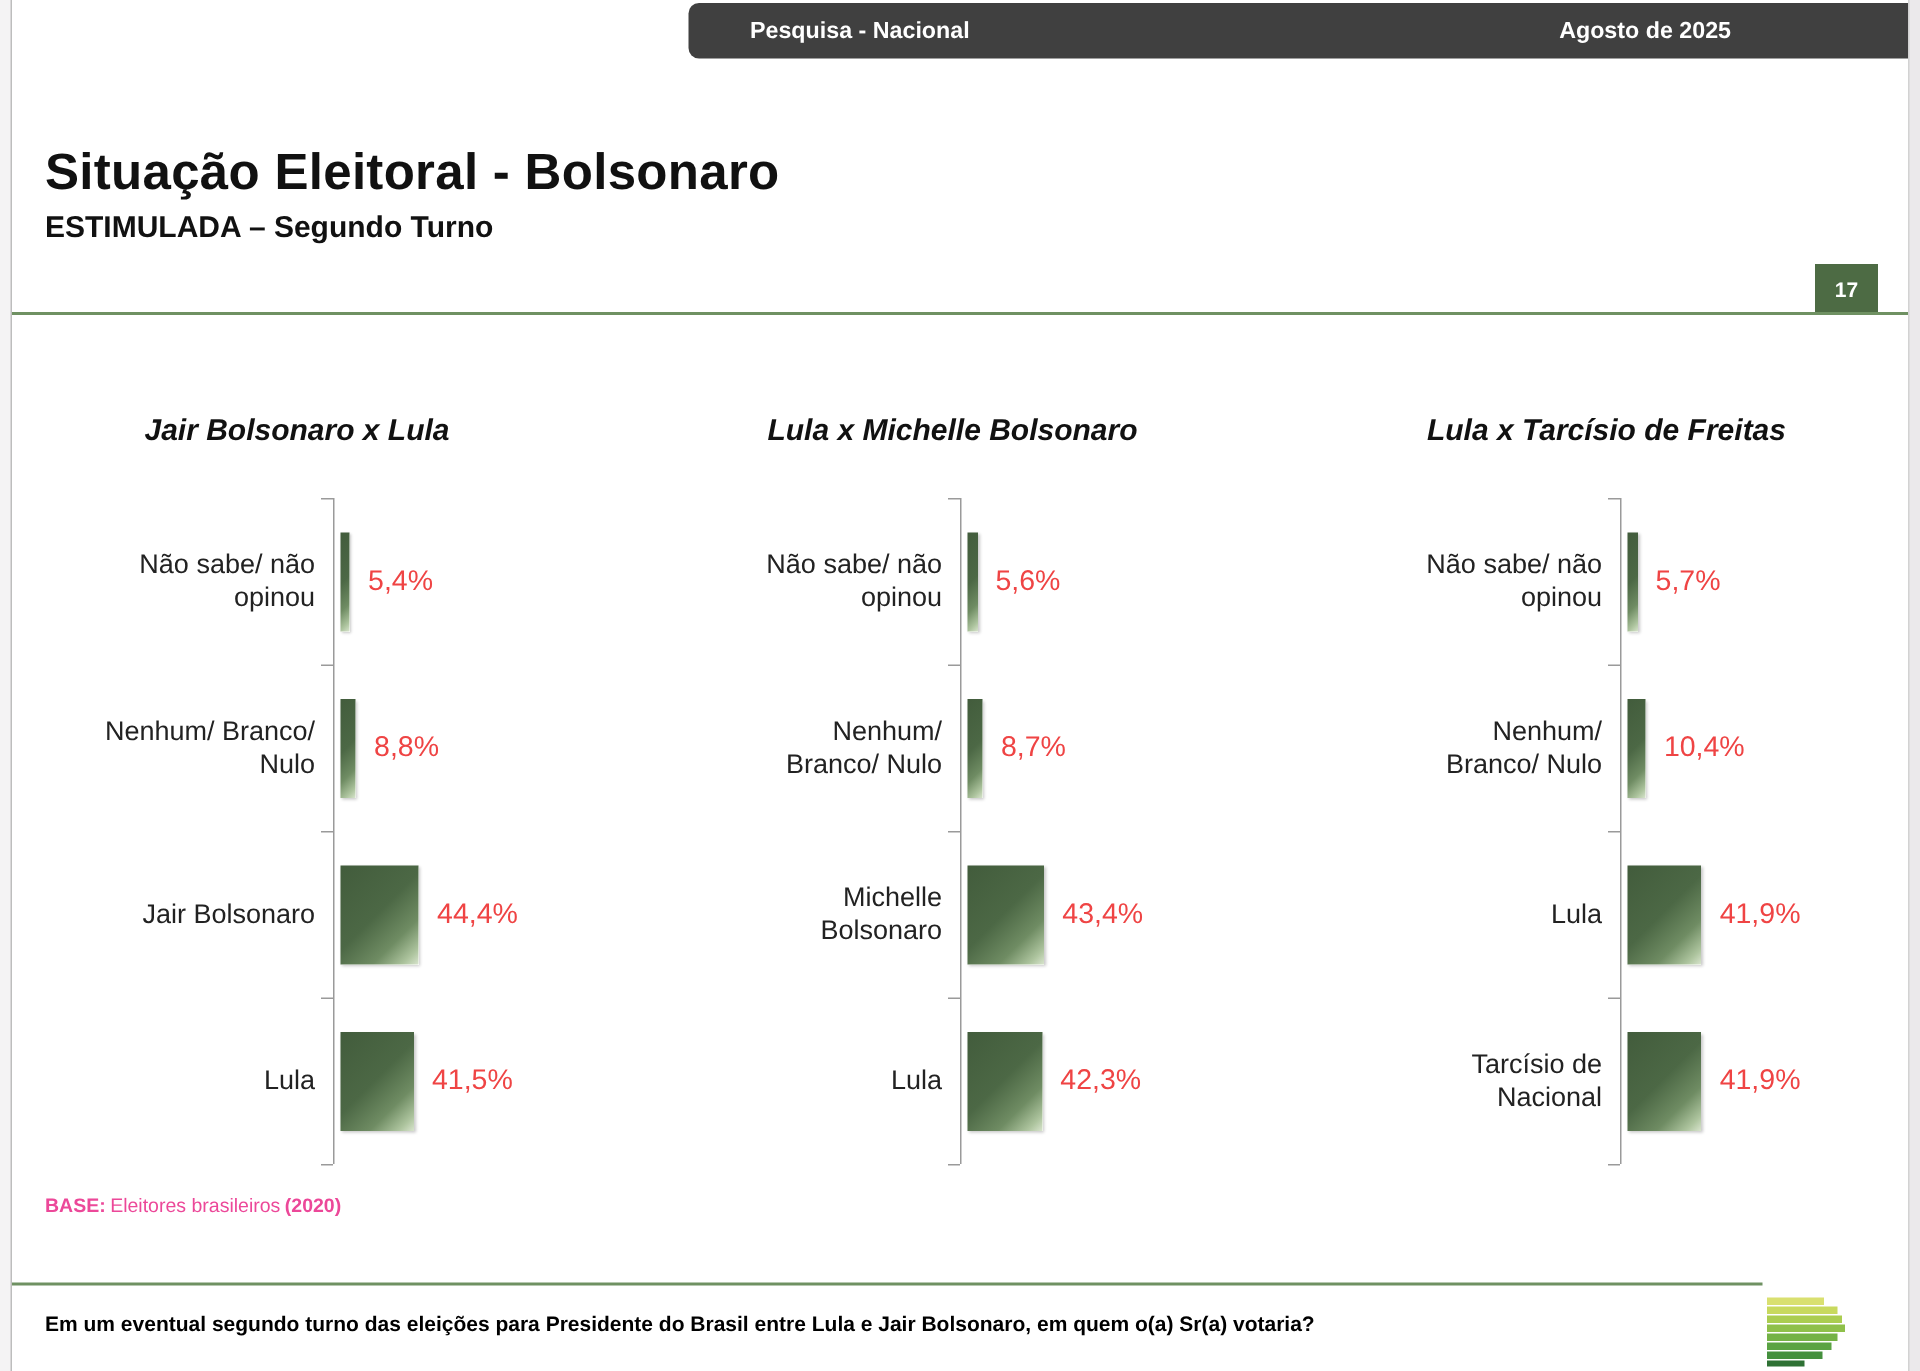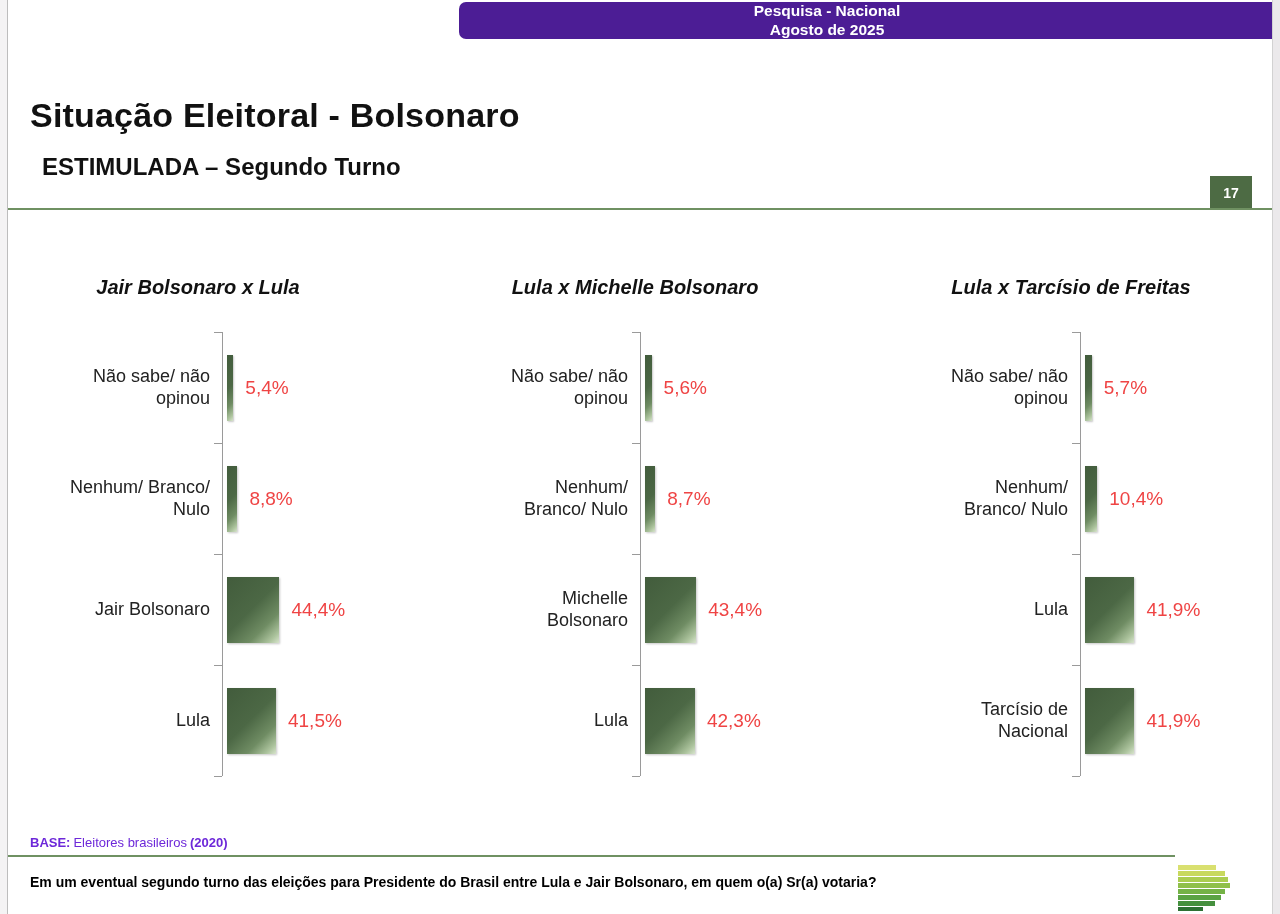--- a/index.html
+++ b/index.html
@@ -1,46 +1,46 @@
 <!DOCTYPE html>
 <html><head>
 <meta charset="utf-8">
 <style>
   html,body{margin:0;padding:0;background:#e9e8ea;}
   .stage{position:relative;width:1280px;height:914px;background:#ffffff;overflow:hidden;
          font-family:"Liberation Sans",sans-serif;color:#1a1a1a;}
   .edge-left{position:absolute;left:0;top:0;width:7px;height:914px;background:#f4f3f4;border-right:1px solid #bdbdbd;}
   .edge-right{position:absolute;left:1272px;top:0;width:8px;height:914px;background:#ebe9eb;border-left:1px solid #d2d2d2;}
 
-  .header-bar{position:absolute;left:459px;right:8px;top:2px;height:37px;background:#4c1d95;
+  .header-bar{position:absolute;left:459px;right:8px;top:2px;height:37px;background:#404040;
               border-radius:7px 0 0 7px;display:flex;align-items:center;justify-content:space-between;
-              padding:0 118px 0 41px;box-sizing:border-box;color:#fff;font-weight:700;font-size:15.5px;flex-direction:column;}
+              padding:0 118px 0 41px;box-sizing:border-box;color:#fff;font-weight:700;font-size:15.5px;}
 
   .page-title{position:absolute;left:30px;top:96px;margin:0;font-size:34px;font-weight:700;color:#111;letter-spacing:.2px;}
-  .page-subtitle{position:absolute;left:30px;top:141px;margin:12px;font-size:24px;font-weight:700;color:#111;}
+  .page-subtitle{position:absolute;left:30px;top:141px;margin:0;font-size:20px;font-weight:700;color:#111;}
 
   .pagenum{position:absolute;left:1210px;top:176px;width:42px;height:33px;background:#4d6b44;color:#fff;
            font-weight:700;font-size:14px;display:flex;align-items:center;justify-content:center;}
   .rule-top{position:absolute;left:8px;top:208px;width:1264px;height:2px;background:#6f9162;}
 
   .chart{position:absolute;top:276px;width:392px;height:520px;}
   #chart0{left:30px;} #chart1{left:448px;} #chart2{left:888px;}
   .chart-title{height:26px;text-align:center;font-style:italic;font-weight:700;font-size:20px;color:#111;}
   #chart0 .chart-title{padding-right:56px;} #chart1 .chart-title{padding-right:18px;} #chart2 .chart-title{padding-right:26px;}
   .plot{position:absolute;left:0;top:56px;width:392px;height:444px;}
   .axis{position:absolute;left:192px;top:0;width:1px;height:444px;background:#9a9a9a;}
   .tick{position:absolute;left:184px;width:8px;height:1px;background:#9a9a9a;}
   .crow{display:flex;align-items:center;height:111px;}
   .cat-label{width:180px;margin-right:17px;text-align:right;font-size:18px;line-height:1.22;color:#222;white-space:pre-line;}
   .bar{height:66px;flex:0 0 auto;
        background:linear-gradient(135deg,#425c3c 0%,#4c6845 48%,#6f8c63 74%,#adc49e 91%,#d8e4cd 100%);
        box-shadow:1px 1px 2px rgba(0,0,0,.22);}
   .val-label{margin-left:12px;font-size:19px;color:#ef4444;}
 
-  .base-note{position:absolute;left:30px;top:835px;font-size:13px;color:#6d28d9;}
+  .base-note{position:absolute;left:30px;top:796px;font-size:13px;color:#ec4899;}
   .base-note .b{font-weight:700;}
   .base-note span{margin-right:3px;}
   .rule-bottom{position:absolute;left:8px;top:855px;width:1167px;height:2px;background:#6f9162;}
   .question{position:absolute;left:30px;top:874px;font-size:14px;font-weight:700;color:#000000;width:1100px;}
   .logo{position:absolute;left:1178px;top:865px;width:90px;}
   .logo .lbar{height:4.6px;margin-bottom:1.4px;}
 </style>
 </head>
 <body>
 

